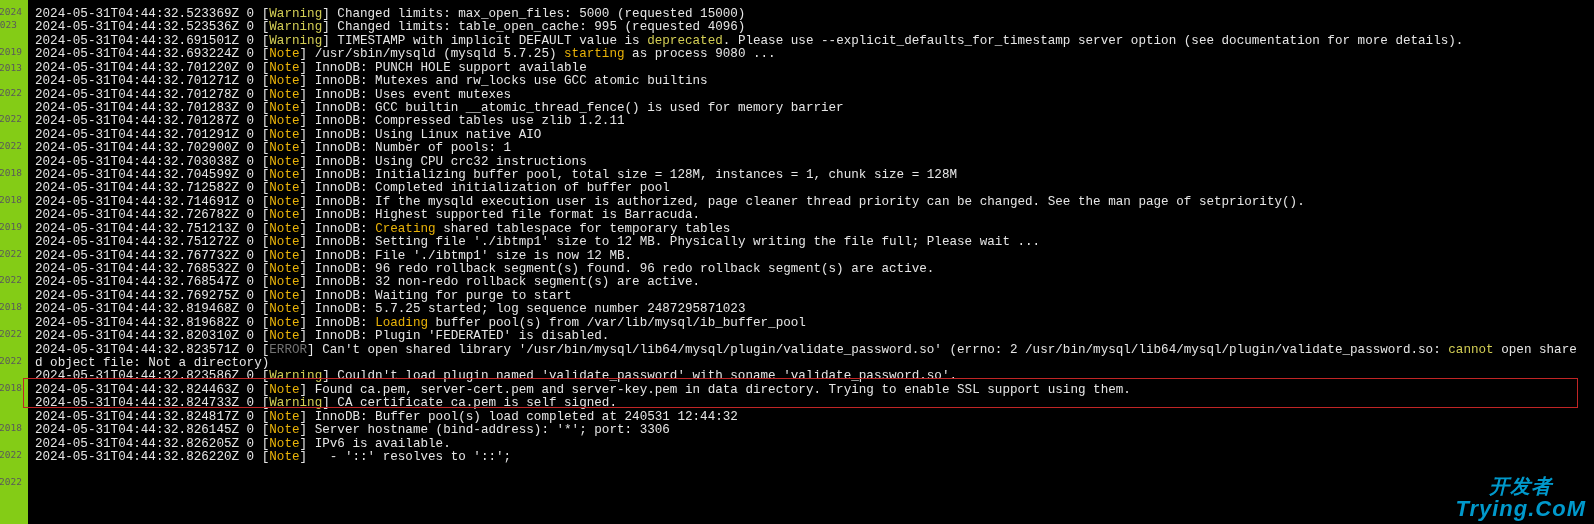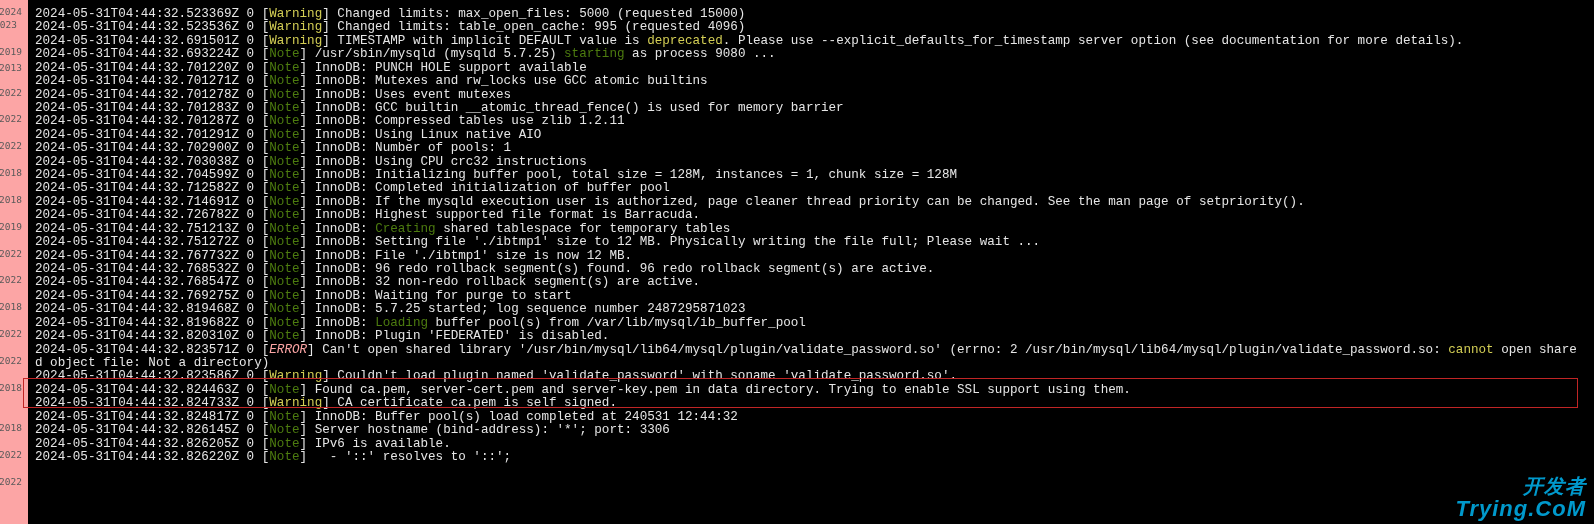--- a/index.html
+++ b/index.html
@@ -1,26 +1,26 @@
 <!DOCTYPE html>
 <html><head>
 <meta charset="utf-8">
 <style>
   * { margin:0; padding:0; box-sizing:border-box; }
   html,body { width:1594px; height:524px; background:#000; overflow:hidden; }
   body { position:relative; font-family:"Courier New",Consolas,monospace; font-size:12.6px; line-height:13.42px; color:#e6e6e6; }
-  .gutter { position:absolute; left:0; top:0; width:28px; height:100%; background:#fca5a5; color:#5a5a5a; font-family:Consolas,monospace; font-size:9.5px; }
+  .gutter { position:absolute; left:0; top:0; width:28px; height:100%; background:#84cc16; color:#5a5a5a; font-family:Consolas,monospace; font-size:9.5px; }
   .gutter div { text-align:right; padding-right:3px; }
   .log { position:absolute; left:35px; top:8px; right:14px; white-space:pre; }
   .line { display:block; }
   .y  { color:#d4cf55; }      
-  .c  { color:#4d7c0f; }      
-  .r  { color:#fca5a5;font-style:italic; }      
+  .c  { color:#eab308; }      
+  .r  { color:#737373; }      
   .error-box { position:absolute; border:1px solid #c02525; pointer-events:none; }
-  .watermark { position:absolute; right:8px; bottom:4px; font-family:Arial,sans-serif; font-weight:bold; font-style:italic; color:#0099cc; letter-spacing:1px; line-height:1.05; text-align:right; font-size:22px; }
+  .watermark { position:absolute; right:8px; bottom:4px; font-family:Arial,sans-serif; font-weight:bold; font-style:italic; color:#0099cc; letter-spacing:1px; line-height:1.05; text-align:center; font-size:22px; }
   .watermark .l1 { font-size:20px; }
 </style>
 </head>
 <body>
 
 <div class="gutter">
     <div style="position: absolute; top: 5px; right: 3px;">2024</div>
     <div style="position: absolute; top: 18.42px; right: 8px;">2023</div>
     <div style="position: absolute; top: 31.84px; right: 3px;"></div>
     <div style="position: absolute; top: 45.26px; right: 3px;">2019</div>

